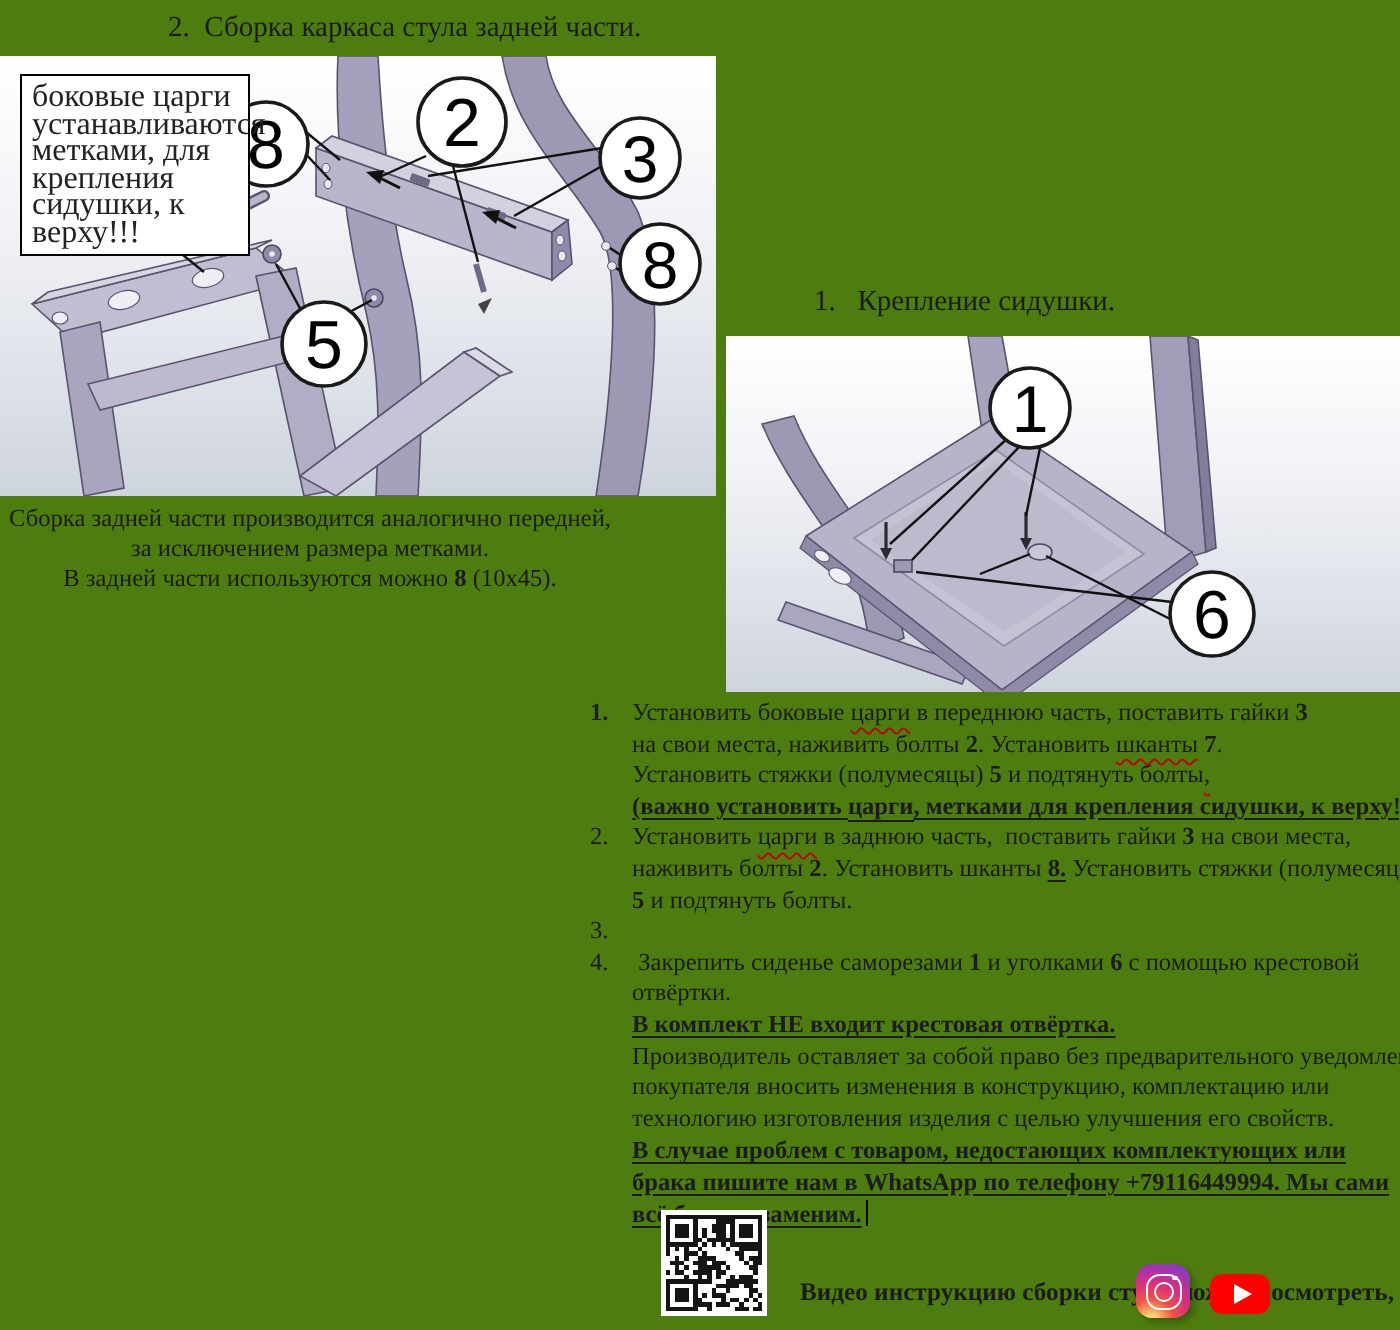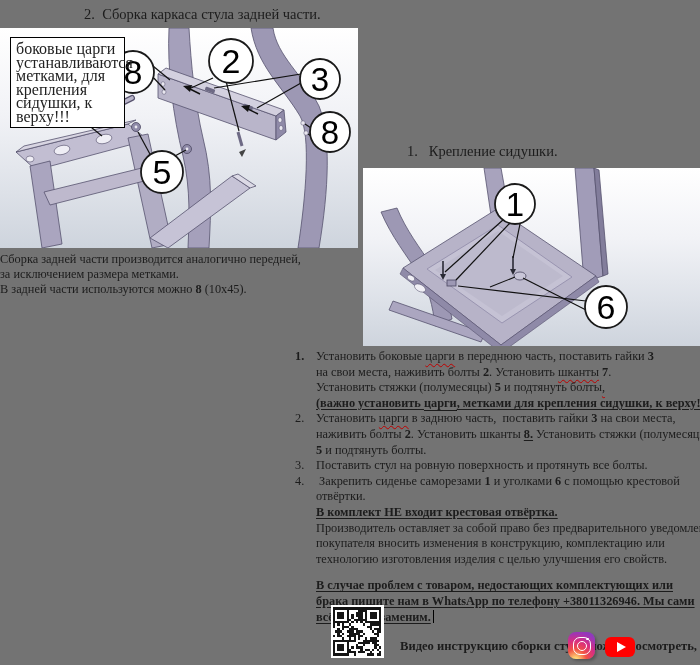--- a/index.html
+++ b/index.html
@@ -1,31 +1,31 @@
 <!DOCTYPE html>
 <html><head>
 <meta charset="utf-8">
 <style>
   html,body{margin:0;padding:0;background:#fff;}
-  .page{position:relative;width:700px;height:665px;overflow:hidden;background:#737373;
+  .page{position:relative;width:700px;height:665px;overflow:hidden;background:#4d7c0f;
         font-family:"Liberation Serif",serif;color:#1c1c1c;}
   .abs{position:absolute;}
   .h2{font-size:14.5px;white-space:pre;}
   
   .diagram{position:absolute;background:linear-gradient(180deg,#ffffff 0%,#f1f2f6 40%,#dde1e8 75%,#ced4dd 100%);}
   .d1{left:0;top:28px;width:358px;height:220px;}
   .d2{left:363px;top:168px;width:337px;height:178px;}
   .notebox{position:absolute;left:10px;top:9px;width:103px;border:1.4px solid #000;background:#fff;
            padding:4px 5px;font-family:Liberation Serif, serif;font-size:16px;line-height:13.5px;color:#222;}
-  .caption{left:0;top:252px;width:310px;text-align:left;font-size:12.3px;line-height:15.2px;}
+  .caption{left:0;top:252px;width:310px;text-align:center;font-size:12.3px;line-height:15.2px;}
   .h3{left:407px;top:143px;}
   
   .instructions{left:295px;top:349px;width:404px;font-size:12.3px;line-height:15.6px;}
   .instr-row{display:flex;}
-  .instr-row.gap{margin-top:11px;}
+  .instr-row.gap{margin-top:1px;}
   .instr-row .marker{flex:0 0 21px;width:21px;}
   .instr-row .body{white-space:pre;}
   .s-b{font-weight:bold;}
   .s-u{text-decoration:underline;text-underline-offset:2px;text-decoration-thickness:1px;}
   .s-w{text-decoration:underline wavy #c00000;text-decoration-skip-ink:none;text-underline-offset:2.5px;text-decoration-thickness:1px;}
   .s-u.s-w{border-bottom:1px solid #000;text-decoration:underline wavy #c00000;}
   .s-b.s-u{text-decoration-thickness:1.4px;text-decoration:underline;}
   .cursor{display:inline-block;width:1.6px;height:13px;background:#000;margin-left:2px;vertical-align:-2px;}
   
   .qr-row{left:300px;top:599px;width:400px;height:66px;}
@@ -193,29 +193,28 @@
       <div class="instr-row">
         <span class="marker s-b">1.</span>
         <span class="body"><span>Установить боковые </span><span class="s-w">царги</span><span> в переднюю часть, поставить гайки </span><span class="s-b">3</span><br><span>на свои места, наживить болты </span><span class="s-b">2</span><span>. Установить </span><span class="s-w">шканты</span><span> </span><span class="s-b">7</span><span>.</span><br><span>Установить стяжки (полумесяцы) </span><span class="s-b">5</span><span> и подтянуть болты</span><span class="s-w">,</span><br><span class="s-b s-u">(важно установить </span><span class="s-b s-u s-w">царги</span><span class="s-b s-u">, метками для крепления сидушки, к верху!)</span></span>
       </div>
       <div class="instr-row">
         <span class="marker">2.</span>
         <span class="body"><span>Установить </span><span class="s-w">царги</span><span> в заднюю часть,  поставить гайки </span><span class="s-b">3</span><span> на свои места,</span><br><span>наживить болты </span><span class="s-b">2</span><span>. Установить шканты </span><span class="s-b s-u">8.</span><span> Установить стяжки (полумесяцы)</span><br><span class="s-b">5</span><span> и подтянуть болты.</span></span>
       </div>
       <div class="instr-row">
         <span class="marker">3.</span>
-        <span class="body"><span>Поставить стул на ровную поверхность и протянуть все болты.</span></span>
       </div>
       <div class="instr-row">
         <span class="marker">4.</span>
         <span class="body"><span> Закрепить сиденье саморезами </span><span class="s-b">1</span><span> и уголками </span><span class="s-b">6</span><span> с помощью крестовой</span><br><span>отвёртки.</span><br><span class="s-b s-u">В комплект НЕ входит крестовая отвёртка.</span><br><span>Производитель оставляет за собой право без предварительного уведомления</span><br><span>покупателя вносить изменения в конструкцию, комплектацию или</span><br><span>технологию изготовления изделия с целью улучшения его свойств.</span></span>
       </div>
       <div class="instr-row gap">
         <span class="marker"></span>
-        <span class="body"><span class="s-b s-u">В случае проблем с товаром, недостающих комплектующих или</span><br><span class="s-b s-u">брака пишите нам в WhatsApp по телефону +38011326946. Мы сами</span><br><span class="s-b s-u">всё быстро заменим.</span><span class="cursor"></span></span>
+        <span class="body"><span class="s-b s-u">В случае проблем с товаром, недостающих комплектующих или</span><br><span class="s-b s-u">брака пишите нам в WhatsApp по телефону +79116449994. Мы сами</span><br><span class="s-b s-u">всё быстро заменим.</span><span class="cursor"></span></span>
       </div>
     </div>
 
   <div class="abs qr-row">
     <svg class="qr-code" viewBox="0 0 23 23" width="58" height="53" shape-rendering="crispEdges">
         <rect x="0" y="0" width="23" height="23" fill="#fff"></rect>
         <g fill="#151515">
           <rect x="1" y="1" width="1" height="1"></rect>
           <rect x="2" y="1" width="1" height="1"></rect>
           <rect x="3" y="1" width="1" height="1"></rect>

